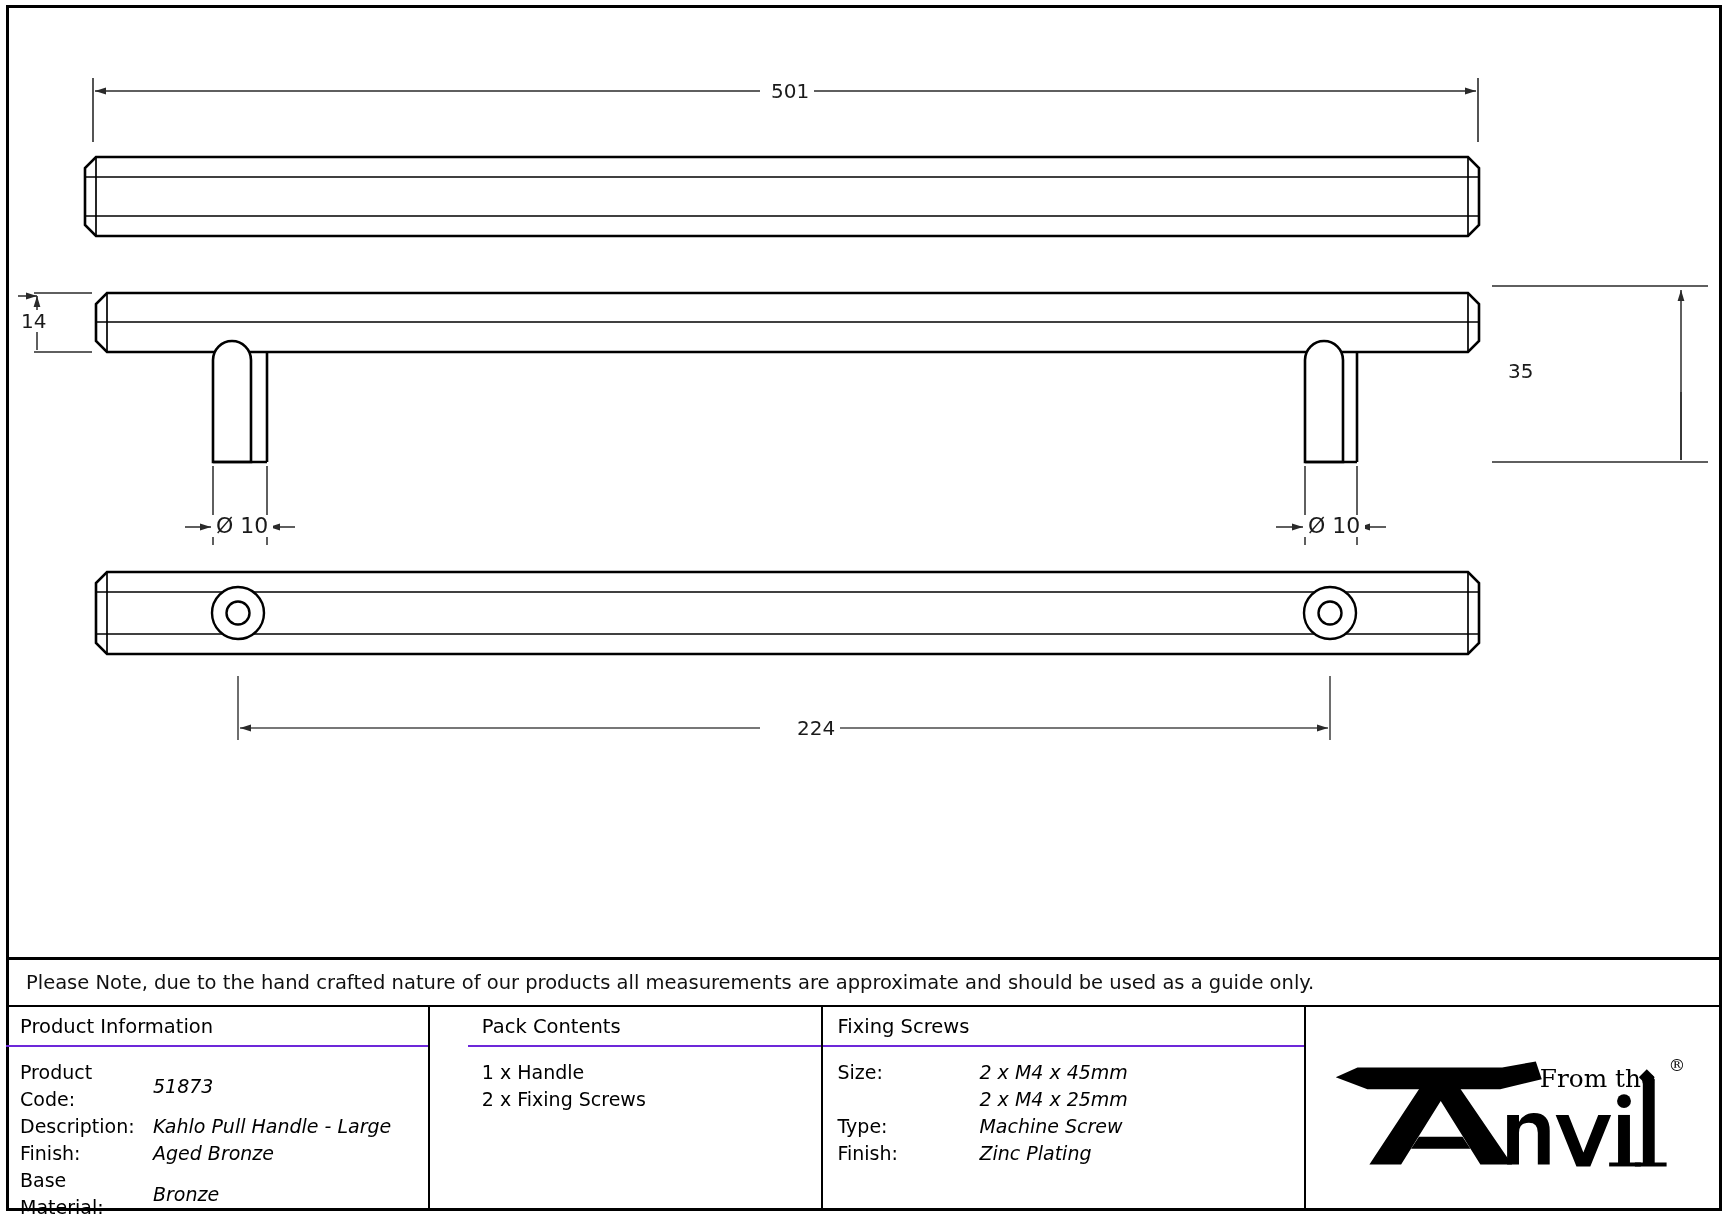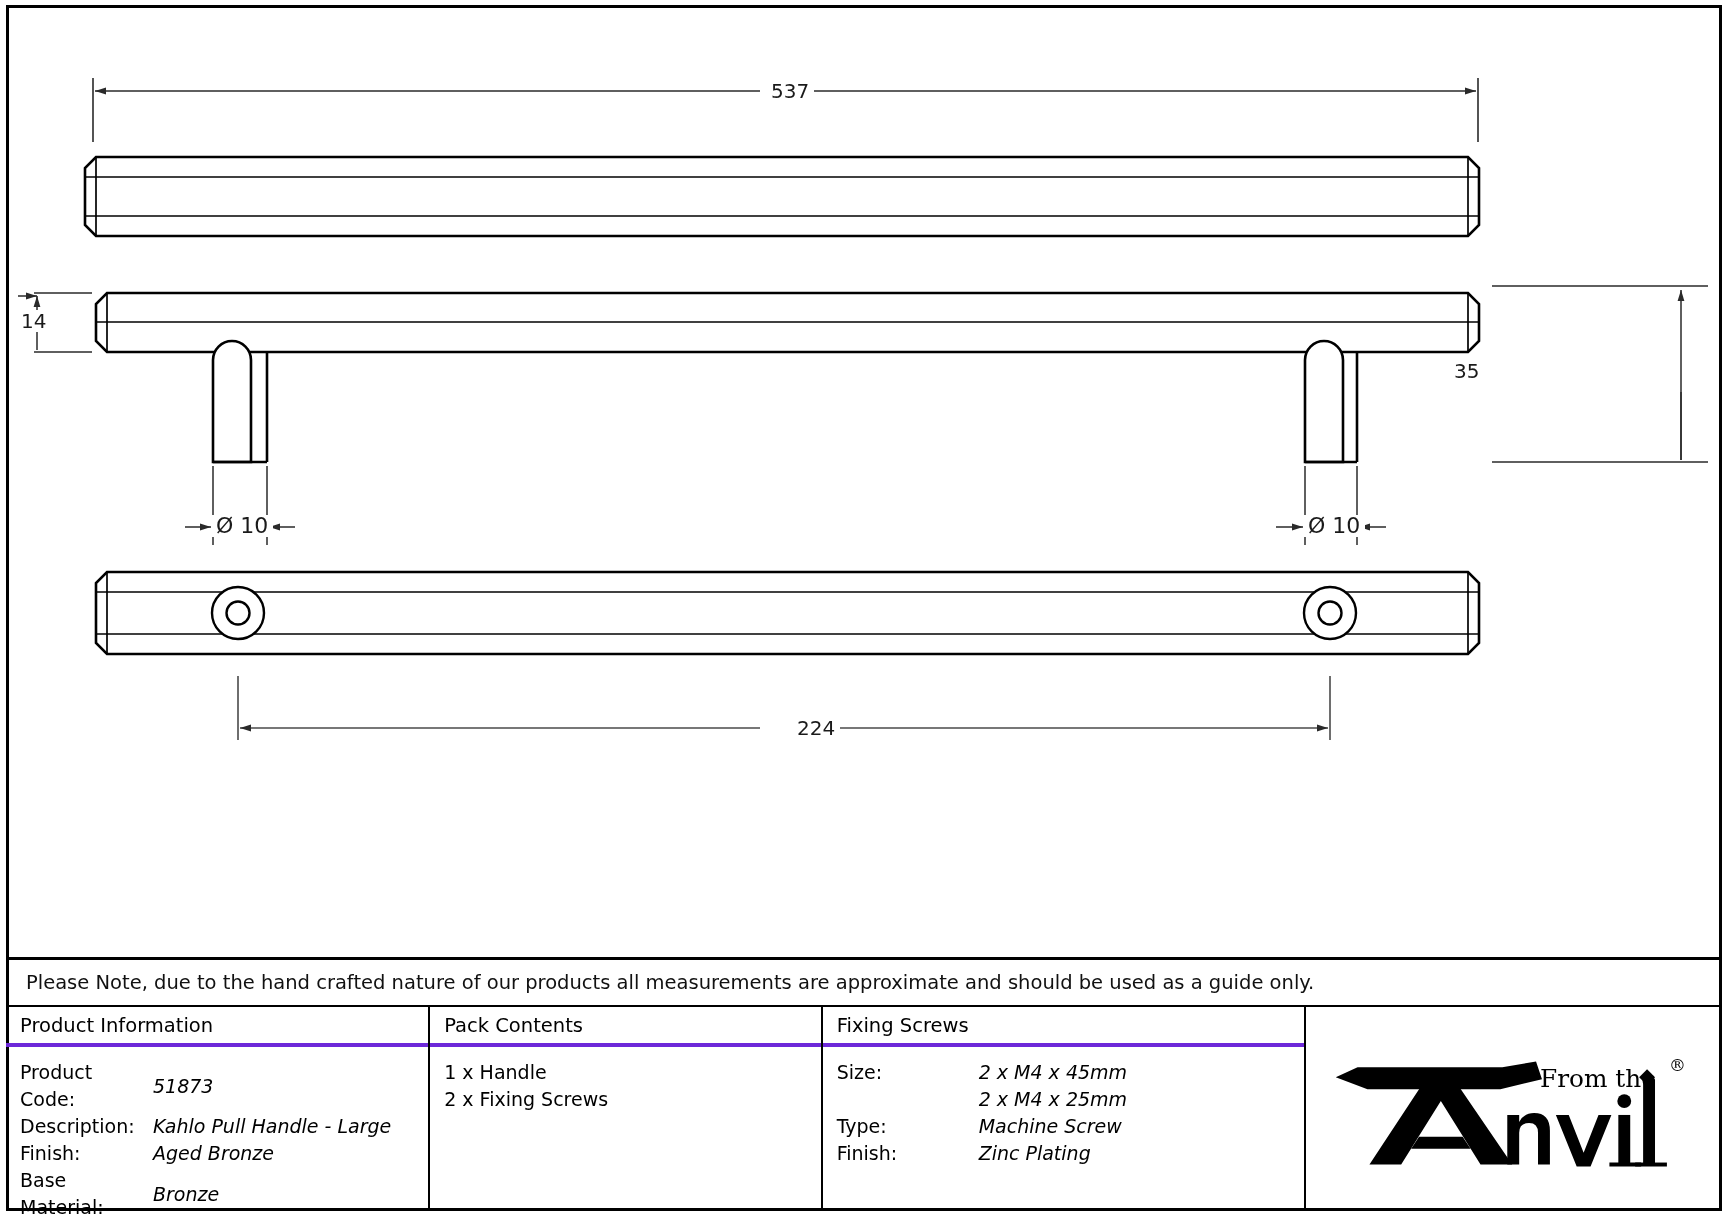--- a/index.html
+++ b/index.html
@@ -91,27 +91,27 @@
     height: 204px;
     display: flex;
     box-sizing: border-box;
   }
   .col {
     position: relative;
     box-sizing: border-box;
     border-right: 2px solid #000;
   }
   .col.c1 { width: 441px; }
-  .col.c2 { width: 408px; }
+  .col.c2 { width: 408px; padding-left: 38px; }
   .col.c3 { width: 502px; }
   .col.c4 { width: 433px; border-right: none; }
 
   .col-head {
     height: 40px;
-    border-bottom: 4px solid #6d28d9;
+    border-bottom: 2px solid #6d28d9;
     display: flex;
     align-items: center;
     padding-left: 14px;
     font-size: 19.5px;
     box-sizing: border-box;
   }
   .col-body {
     padding: 12px 0 0 14px;
     font-size: 19px;
     line-height: 27px;
@@ -259,25 +259,25 @@
       </g>
 
       <g stroke="#4a4a4a" fill="none">
         <line x1="238" y1="676" x2="238" y2="740" stroke-width="1.6"></line>
         <line x1="1330" y1="676" x2="1330" y2="740" stroke-width="1.6"></line>
         <line x1="240" y1="728" x2="760" y2="728" stroke-width="1.5" marker-start="url(#arrR)"></line>
         <line x1="812" y1="728" x2="1328" y2="728" stroke-width="1.5" marker-end="url(#arrL)"></line>
       </g>
     </svg>
 
-    <div class="dimtext" style="left:766px; top:80px;">537</div>
+    <div class="dimtext" style="left:766px; top:80px;">501</div>
 
     <div class="dimtext" style="left:16px; top:310px;">14</div>
 
-    <div class="dimtext" style="left:1449px; top:360px;">35</div>
+    <div class="dimtext" style="left:1503px; top:360px;">35</div>
 
     <div class="dimtext small" style="left:211px; top:515px;">Ø 10</div>
 
     <div class="dimtext small" style="left:1303px; top:515px;">Ø 10</div>
 
     <div class="dimtext" style="left:792px; top:717px;">224</div>
   </div>
 
   <div id="info-table">
 

